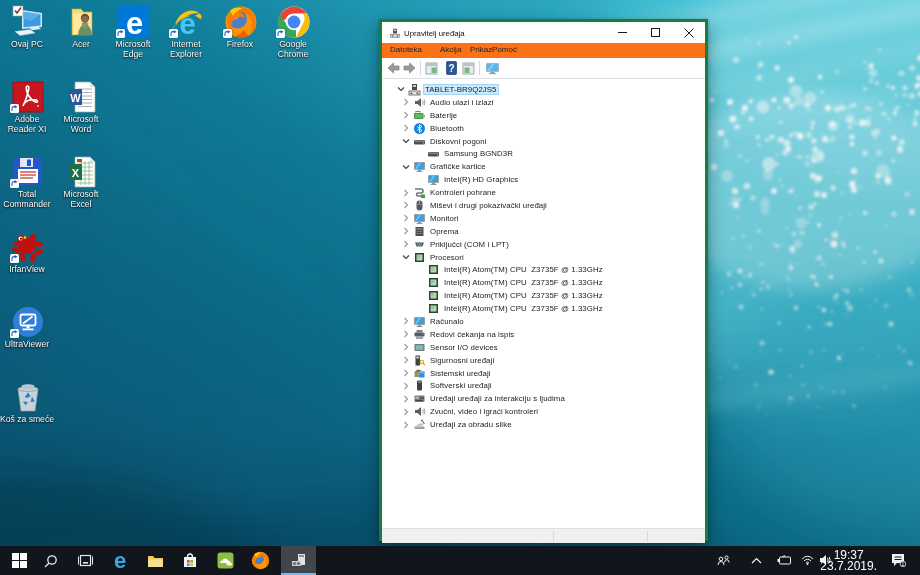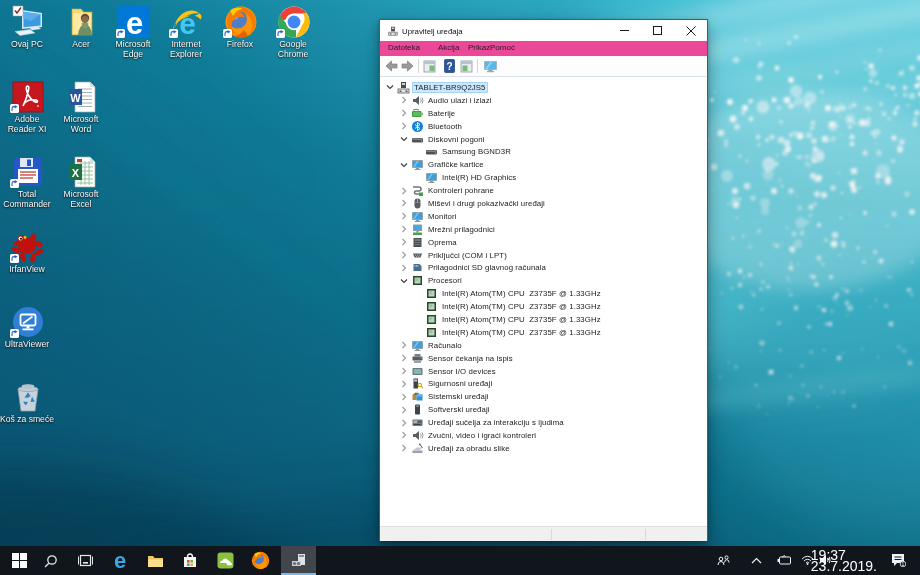--- a/index.html
+++ b/index.html
@@ -3,42 +3,42 @@
 <style>
 *{margin:0;padding:0;box-sizing:border-box}
 html,body{width:920px;height:575px;overflow:hidden;font-family:"Liberation Sans",sans-serif}
 #scene{position:relative;width:920px;height:575px;overflow:hidden}
 #wp{position:absolute;left:0;top:0}
 .dico{position:absolute;width:70px;text-align:center}
 .dico .ic{position:relative;width:32px;height:32px;margin:0 auto}
 .dico .lb{margin-top:3px;font-size:8.6px;line-height:9.6px;color:#fff;text-shadow:0 1px 2px rgba(0,0,0,.85),0 0 1px rgba(0,0,0,.6)}
 .sc{position:absolute;left:-1px;bottom:-1px;width:9px;height:9px;background:#fff;border-radius:1.5px;box-shadow:0 0 1px rgba(0,0,0,.4)}
 .sc svg{position:absolute;left:1px;top:1px}
-#win{position:absolute;left:379px;top:19px;width:329px;height:522px;background:#fff;border:1px solid #15803d;box-shadow:0 6px 16px rgba(0,0,0,.35),0 1px 4px rgba(0,0,0,.22);font-size:7.5px;color:#1a1a1a}
+#win{position:absolute;left:379px;top:19px;width:329px;height:522px;background:#fff;border:3px solid #15803d;box-shadow:0 6px 16px rgba(0,0,0,.35),0 1px 4px rgba(0,0,0,.22);font-size:7.5px;color:#1a1a1a}
 #tbar{position:relative;height:21px;background:#fff}
 #tbar .tt{position:absolute;left:22px;top:7px;font-size:7.8px;color:#111}
 #tbar .wicon{position:absolute;left:8px;top:6px}
 .cbtn{position:absolute;top:0;height:21px;width:33px}
-#menu{position:relative;height:15px;background:#ec4899;font-size:8px;color:#222}
+#menu{position:relative;height:15px;background:#f97316;font-size:8px;color:#222}
 #menu span{position:absolute;top:2px}
 #toolbar{position:relative;height:21px;background:#fdfdfd;border-bottom:1px solid #d9e2e8}
 #toolbar .sep{position:absolute;top:3px;width:1px;height:14px;background:#d8d8d8}
 #tree{position:relative;background:#fff;height:449px;overflow:hidden}
 .r{position:relative;height:12.9px;display:flex;align-items:center;white-space:nowrap}
 .ch{width:14px;height:12px;flex:0 0 14px;position:relative}
 .ch svg{position:absolute;left:3px;top:2px}
 .ti{width:13px;height:13px;flex:0 0 13px;margin-right:3px}
 .r .tx{font-size:7.8px;letter-spacing:0.1px;padding:0 1px}
 .r.sel .tx{background:#cce8ff;outline:1px solid #a3d3f5}
 #sbar{position:relative;height:15px;background:#f0f0f0;border-top:1px solid #dfdfdf}
 #sbar i{position:absolute;top:2px;width:1px;height:11px;background:#d9d9d9}
 #taskbar{position:absolute;left:0;top:546px;width:920px;height:29px;background:#11161d}
 .tbi{position:absolute;top:0;width:30px;height:29px;display:flex;align-items:center;justify-content:center}
 #tray{position:absolute;right:0;top:0;height:29px;color:#eef3f6}
-#clock{position:absolute;right:43px;top:4px;text-align:left;font-size:14px;line-height:10.5px;color:#fff}
+#clock{position:absolute;right:43px;top:4px;text-align:center;font-size:12px;line-height:10.5px;color:#fff}
 </style></head><body>
 <div id="scene">
 <svg id="wp" width="920" height="575" viewBox="0 0 920 575">
 <defs>
 <linearGradient id="bg" x1="0" y1="0.9" x2="1" y2="0.1">
 <stop offset="0" stop-color="#0b5a7a"></stop>
           <stop offset="0.28" stop-color="#0d6a88"></stop>
 <stop offset="0.52" stop-color="#107e9a"></stop>
           <stop offset="0.75" stop-color="#27a0ba"></stop>
           <stop offset="1" stop-color="#45bfd4"></stop>
@@ -847,21 +847,21 @@
 <svg style="position:absolute;left:103px;top:4px" width="15" height="13" viewBox="0 0 15 13">
           <rect x="1" y="1" width="13" height="9" rx="1" fill="#9fb6c4"></rect>
           <rect x="2" y="2" width="11" height="7" fill="#58b7e8"></rect>
           <path d="M2 9 L7 2 h2.5 L4.5 9 Z" fill="#8ed0f0"></path>
           <rect x="5.5" y="10" width="4" height="1.2" fill="#8b98a1"></rect>
           <rect x="4" y="11.2" width="7" height="1" fill="#8b98a1"></rect>
         </svg>
 </div>
 <div id="tree">
 <div style="position:relative;padding-top:4px">
-          <div class="r sel" style="margin-left:3px">
+          <div class="r sel" style="margin-left:12px">
             <span class="ch">
               <svg width="8" height="8" viewBox="0 0 8 8">
                 <path d="M1 2.5 L4 5.5 L7 2.5" fill="none" stroke="#3c3c3c" stroke-width="1.1"></path>
               </svg>
             </span>
             <svg class="ti" viewBox="0 0 13 13">
               <use href="#s-root"></use>
             </svg>
             <span class="tx">TABLET-BR9Q2JS5</span>
           </div>
@@ -967,56 +967,34 @@
             </svg>
             <span class="tx">Monitori</span>
           </div>
 <div class="r" style="margin-left:17px">
             <span class="ch">
               <svg width="8" height="8" viewBox="0 0 8 8">
                 <path d="M2.5 1 L5.5 4 L2.5 7" fill="none" stroke="#9a9a9a" stroke-width="1.1"></path>
               </svg>
             </span>
             <svg class="ti" viewBox="0 0 13 13">
-              <use href="#s-net"></use>
-            </svg>
-            <span class="tx">Mrežni prilagodnici</span>
-          </div>
-<div class="r" style="margin-left:17px">
-            <span class="ch">
-              <svg width="8" height="8" viewBox="0 0 8 8">
-                <path d="M2.5 1 L5.5 4 L2.5 7" fill="none" stroke="#9a9a9a" stroke-width="1.1"></path>
-              </svg>
-            </span>
-            <svg class="ti" viewBox="0 0 13 13">
               <use href="#s-opr"></use>
             </svg>
             <span class="tx">Oprema</span>
           </div>
 <div class="r" style="margin-left:17px">
             <span class="ch">
               <svg width="8" height="8" viewBox="0 0 8 8">
                 <path d="M2.5 1 L5.5 4 L2.5 7" fill="none" stroke="#9a9a9a" stroke-width="1.1"></path>
               </svg>
             </span>
             <svg class="ti" viewBox="0 0 13 13">
               <use href="#s-com"></use>
             </svg>
             <span class="tx">Priključci (COM i LPT)</span>
-          </div>
-<div class="r" style="margin-left:17px">
-            <span class="ch">
-              <svg width="8" height="8" viewBox="0 0 8 8">
-                <path d="M2.5 1 L5.5 4 L2.5 7" fill="none" stroke="#9a9a9a" stroke-width="1.1"></path>
-              </svg>
-            </span>
-            <svg class="ti" viewBox="0 0 13 13">
-              <use href="#s-sd"></use>
-            </svg>
-            <span class="tx">Prilagodnici SD glavnog računala</span>
           </div>
 <div class="r" style="margin-left:17px">
             <span class="ch">
               <svg width="8" height="8" viewBox="0 0 8 8">
                 <path d="M1 2.5 L4 5.5 L7 2.5" fill="none" stroke="#3c3c3c" stroke-width="1.1"></path>
               </svg>
             </span>
             <svg class="ti" viewBox="0 0 13 13">
               <use href="#s-cpu"></use>
             </svg>
@@ -1063,21 +1041,21 @@
           </div>
 <div class="r" style="margin-left:17px">
             <span class="ch">
               <svg width="8" height="8" viewBox="0 0 8 8">
                 <path d="M2.5 1 L5.5 4 L2.5 7" fill="none" stroke="#9a9a9a" stroke-width="1.1"></path>
               </svg>
             </span>
             <svg class="ti" viewBox="0 0 13 13">
               <use href="#s-prn"></use>
             </svg>
-            <span class="tx">Sensor čekanja na ispis</span>
+            <span class="tx">Redovi čekanja na ispis</span>
           </div>
 <div class="r" style="margin-left:17px">
             <span class="ch">
               <svg width="8" height="8" viewBox="0 0 8 8">
                 <path d="M2.5 1 L5.5 4 L2.5 7" fill="none" stroke="#9a9a9a" stroke-width="1.1"></path>
               </svg>
             </span>
             <svg class="ti" viewBox="0 0 13 13">
               <use href="#s-sen"></use>
             </svg>
@@ -1118,21 +1096,21 @@
           </div>
 <div class="r" style="margin-left:17px">
             <span class="ch">
               <svg width="8" height="8" viewBox="0 0 8 8">
                 <path d="M2.5 1 L5.5 4 L2.5 7" fill="none" stroke="#9a9a9a" stroke-width="1.1"></path>
               </svg>
             </span>
             <svg class="ti" viewBox="0 0 13 13">
               <use href="#s-hid"></use>
             </svg>
-            <span class="tx">Uređaji sučelja za interakciju s ljudima</span>
+            <span class="tx">Uređaji uređaji za interakciju s ljudima</span>
           </div>
 <div class="r" style="margin-left:17px">
             <span class="ch">
               <svg width="8" height="8" viewBox="0 0 8 8">
                 <path d="M2.5 1 L5.5 4 L2.5 7" fill="none" stroke="#9a9a9a" stroke-width="1.1"></path>
               </svg>
             </span>
             <svg class="ti" viewBox="0 0 13 13">
               <use href="#s-spk"></use>
             </svg>

